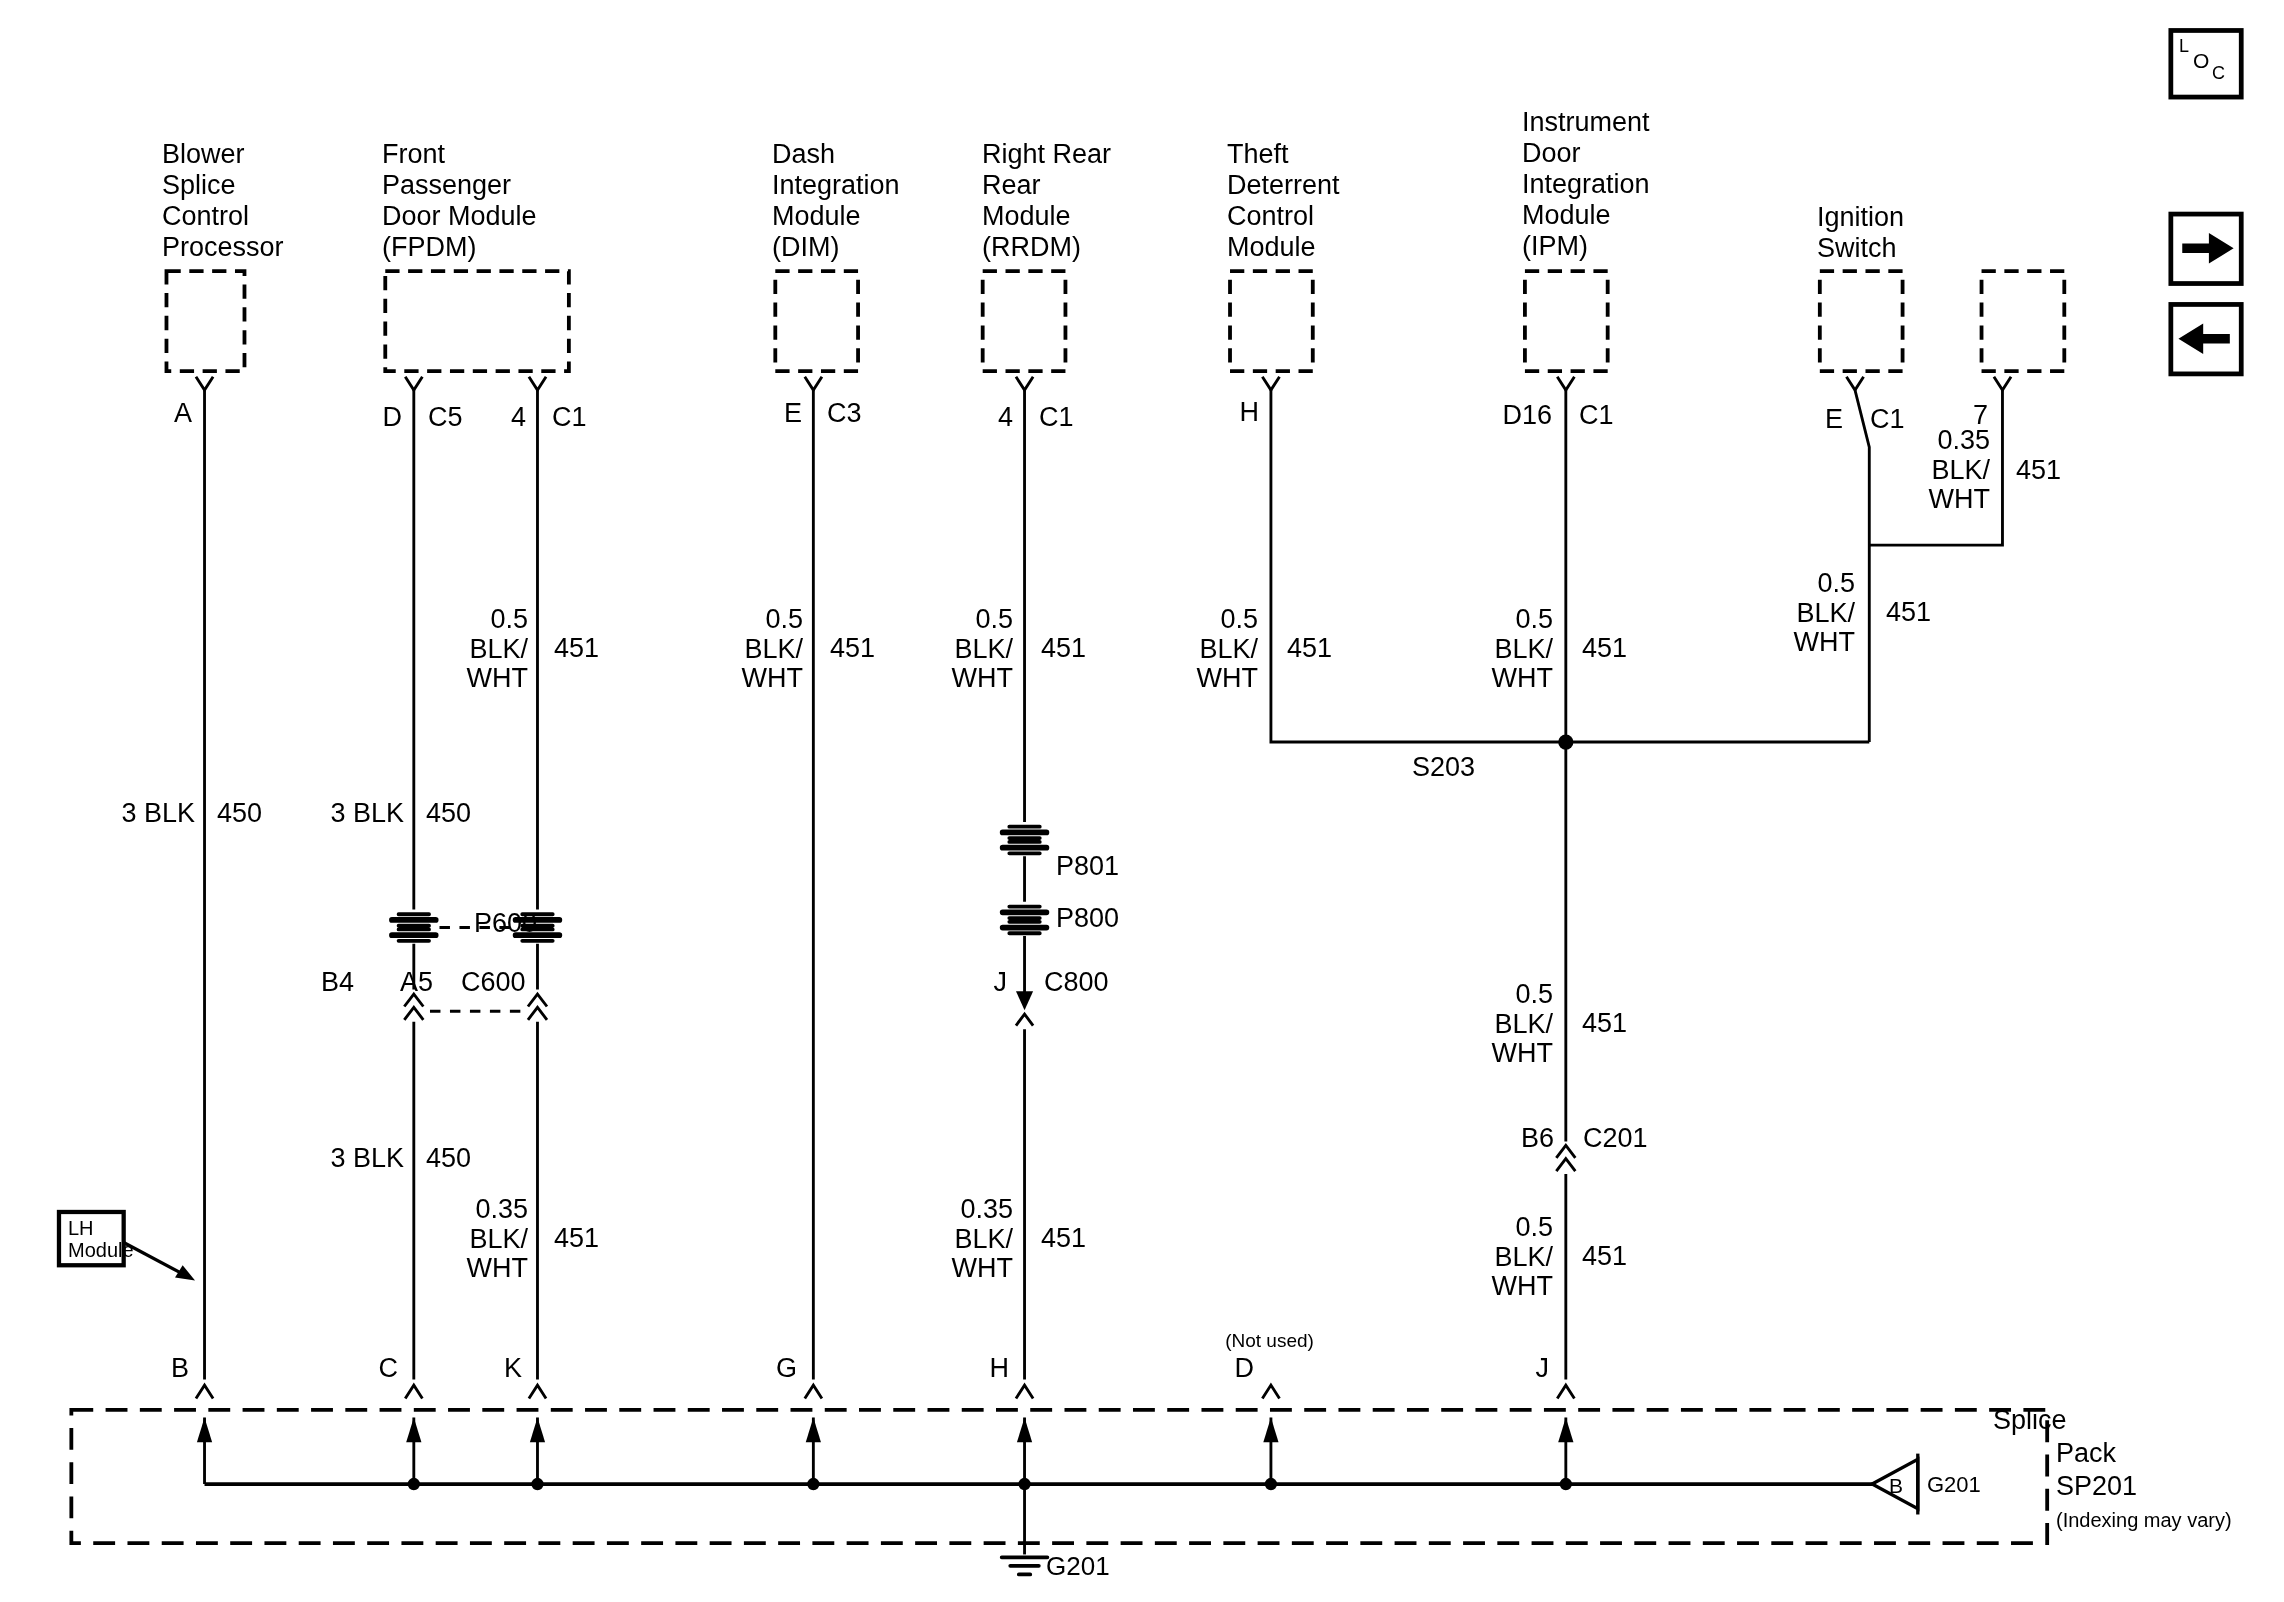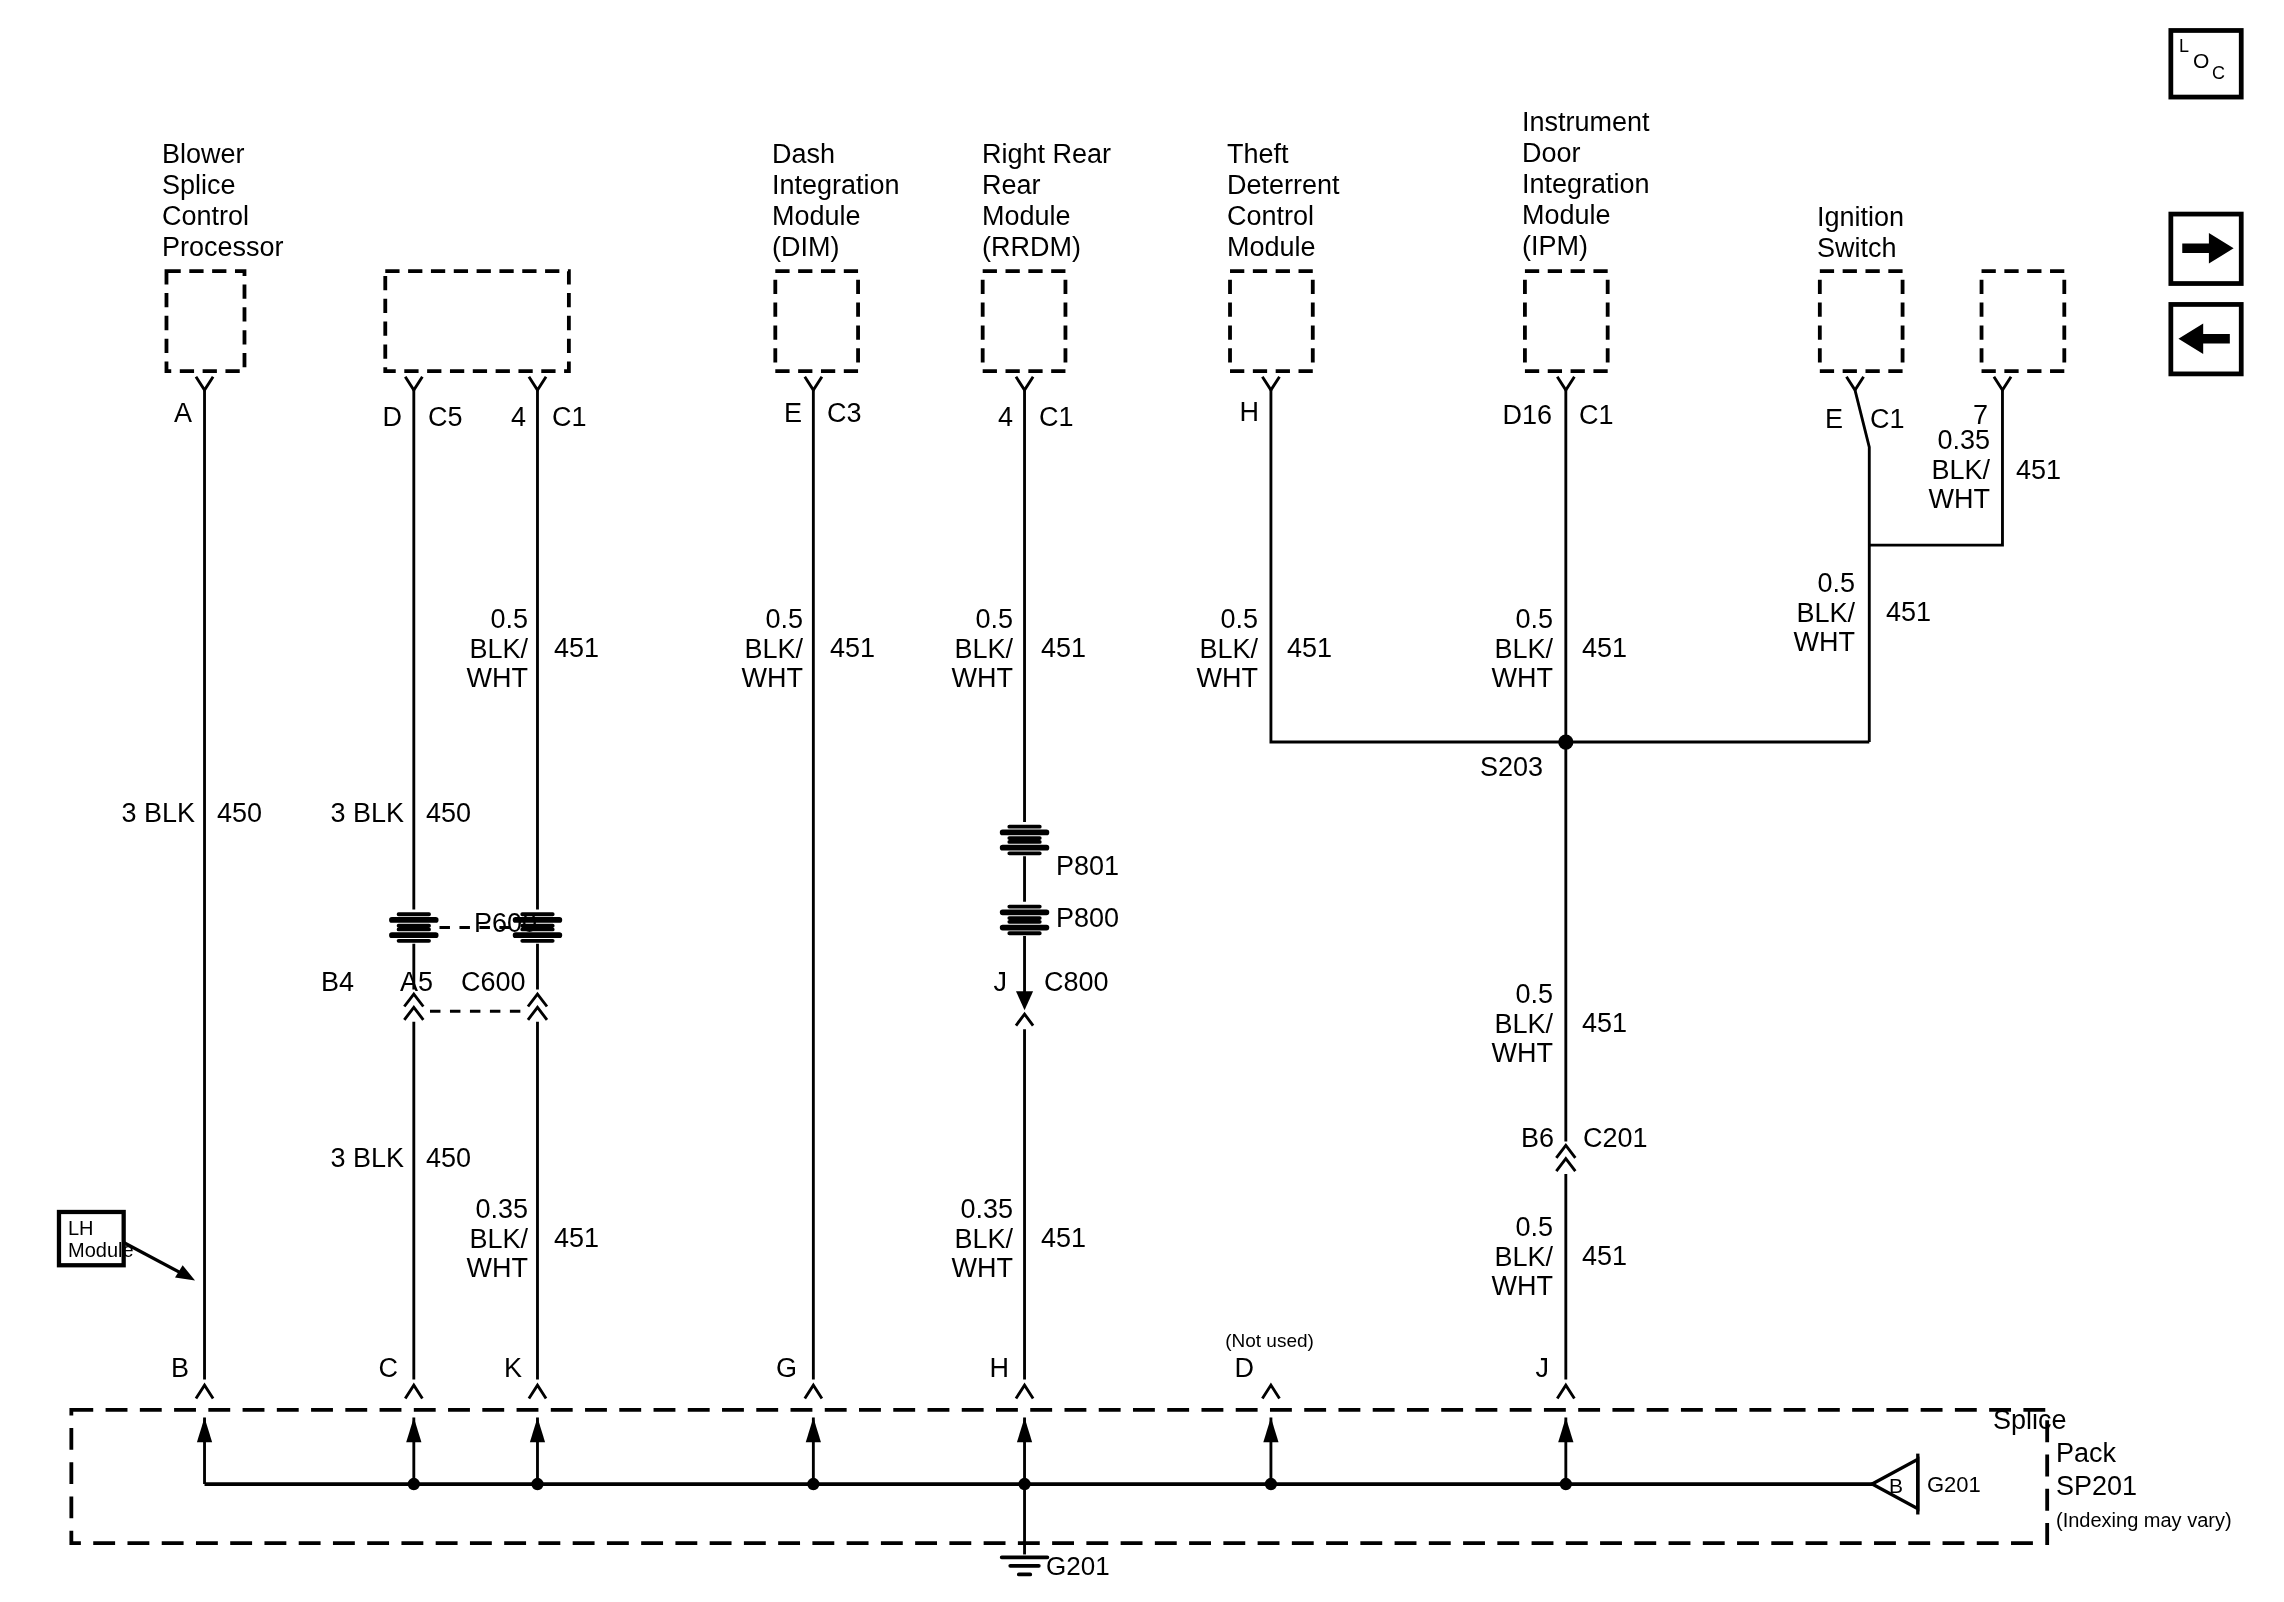--- a/index.html
+++ b/index.html
@@ -144,20 +144,26 @@
   <div class="loc-l" style="left:2179px;top:36px">L</div>
   <div class="loc-l" style="left:2193px;top:49px;font-size:21px">O</div>
   <div class="loc-l" style="left:2212px;top:63px">C</div>
 
   <div class="t mod" style="left:162px;top:139px">
     <div>Blower</div>
     <div>Splice</div>
     <div>Control</div>
     <div>Processor</div>
   </div>
+  <div class="t mod" style="left:382px;top:139px">
+    <div>Front</div>
+    <div>Passenger</div>
+    <div>Door Module</div>
+    <div>(FPDM)</div>
+  </div>
   <div class="t mod" style="left:772px;top:139px">
     <div>Dash</div>
     <div>Integration</div>
     <div>Module</div>
     <div>(DIM)</div>
   </div>
   <div class="t mod" style="left:982px;top:139px">
     <div>Right Rear</div>
     <div>Rear</div>
     <div>Module</div>
@@ -282,21 +288,21 @@
   <div class="t" style="left:1582px;top:1242px">451</div>
 
   <div class="t" style="left:474px;top:909px">P600</div>
   <div class="t ra" style="left:295px;top:968px;width:59px">B4</div>
   <div class="t ra" style="left:378px;top:968px;width:55px">A5</div>
   <div class="t" style="left:461px;top:968px">C600</div>
   <div class="t" style="left:1056px;top:852px">P801</div>
   <div class="t" style="left:1056px;top:904px">P800</div>
   <div class="t ra" style="left:961px;top:968px;width:46px">J</div>
   <div class="t" style="left:1044px;top:968px">C800</div>
-  <div class="t" style="left:1480px;top:753px">S203</div>
+  <div class="t" style="left:1412px;top:753px">S203</div>
   <div class="t ra" style="left:1499px;top:1124px;width:55px">B6</div>
   <div class="t" style="left:1583px;top:1124px">C201</div>
 
   <div class="t ra" style="left:143px;top:1354px;width:46px">B</div>
   <div class="t ra" style="left:352px;top:1354px;width:46px">C</div>
   <div class="t ra" style="left:476px;top:1354px;width:46px">K</div>
   <div class="t ra" style="left:751px;top:1354px;width:46px">G</div>
   <div class="t ra" style="left:963px;top:1354px;width:46px">H</div>
   <div class="t ra" style="left:1208px;top:1354px;width:46px">D</div>
   <div class="t ra" style="left:1503px;top:1354px;width:46px">J</div>

